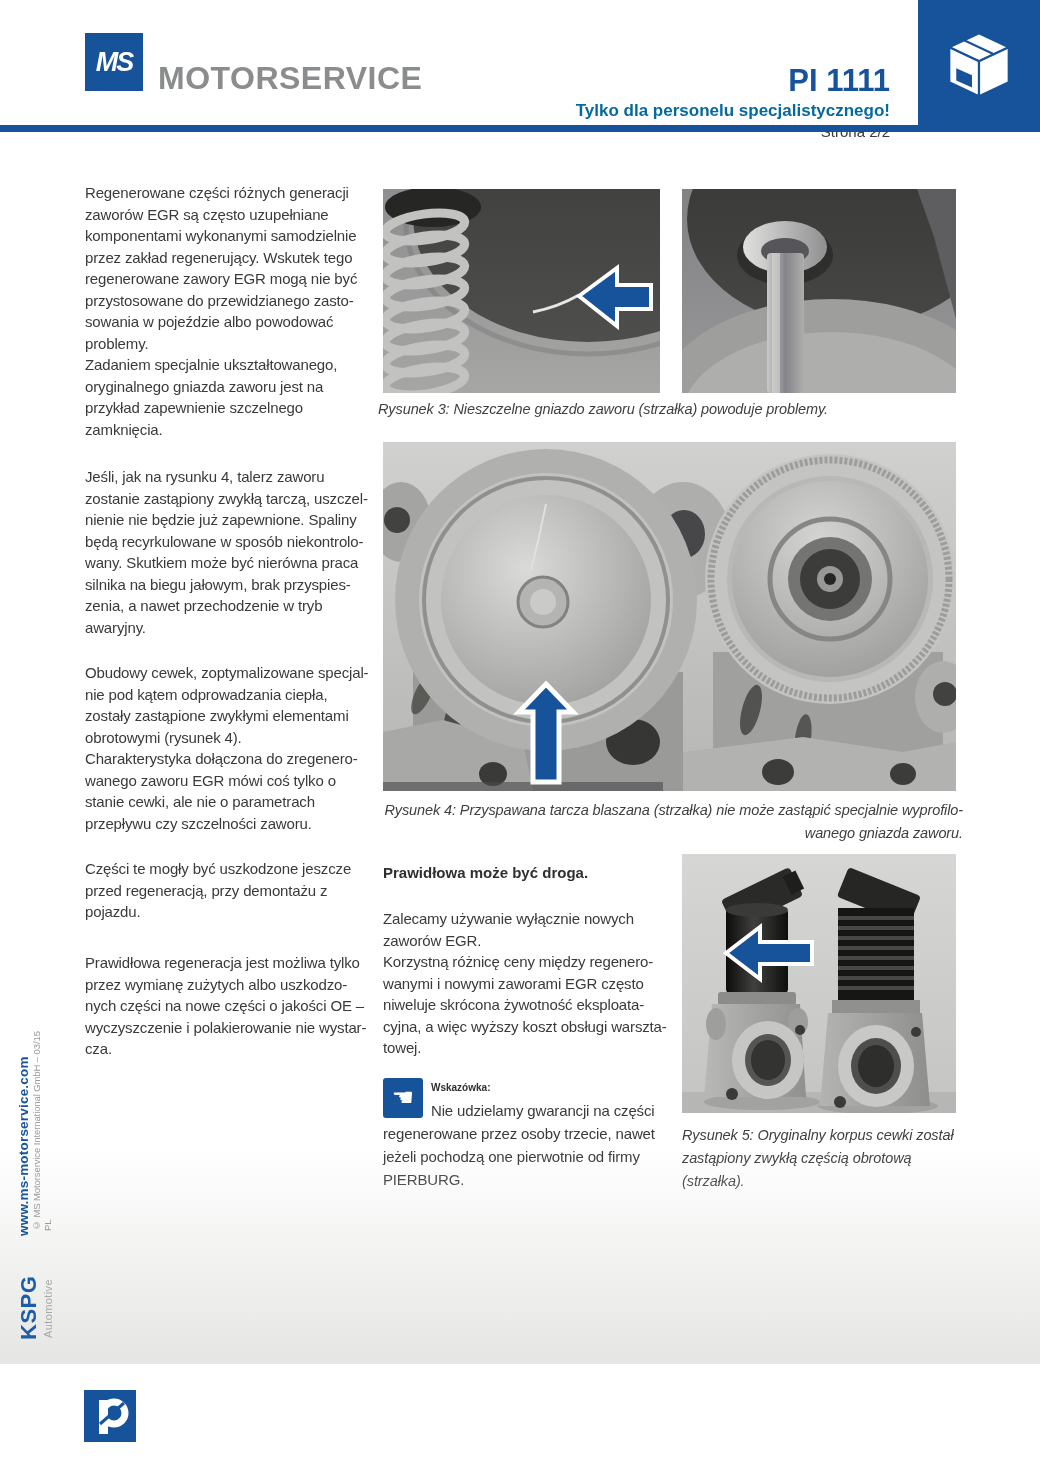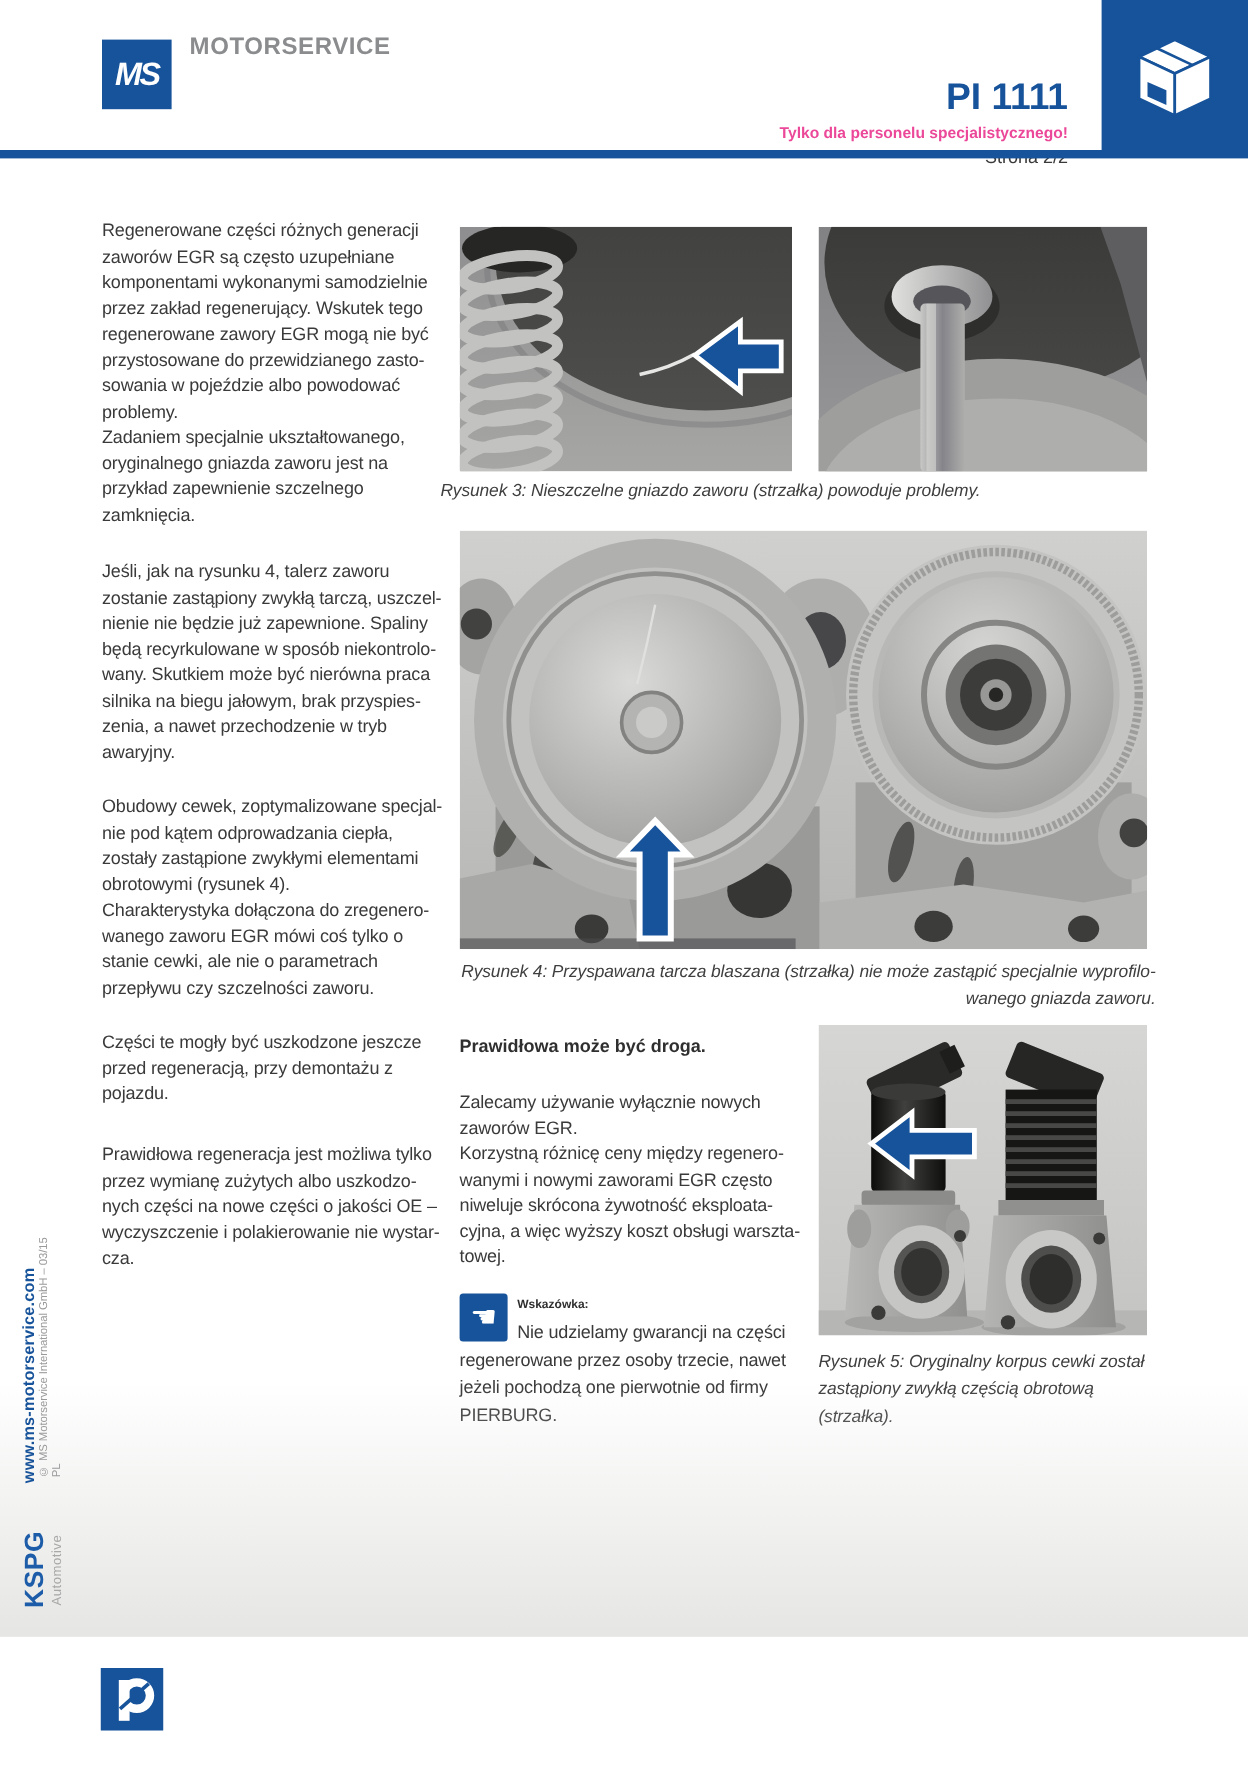--- a/index.html
+++ b/index.html
@@ -6,24 +6,24 @@
   .page{
     position:relative;width:1040px;height:1471px;background:#ffffff;
     font-family:"Liberation Sans",sans-serif;color:#3a3a3a;overflow:hidden;
   }
   .abs{position:absolute;}
   .pre{white-space:pre;}
   
   .ms-logo{left:85px;top:33px;width:58px;height:58px;background:#17539a;
     display:flex;align-items:center;justify-content:center;}
   .ms-logo span{color:#fff;font-weight:bold;font-style:italic;font-size:27px;letter-spacing:-2px;}
-  .brand-name{left:158px;top:28px;font-size:20px;font-weight:bold;color:#8a8c8e;letter-spacing:.5px;}
+  .brand-name{left:158px;top:60px;font-size:32px;font-weight:bold;color:#8a8c8e;letter-spacing:.5px;}
   .head-right{right:150px;top:32px;text-align:right;margin-top:33px;}
   .doc-code{font-size:31px;font-weight:bold;color:#17539a;line-height:32px;}
-  .audience{font-size:13px;font-weight:bold;color:#ec4899;line-height:21px;margin-top:3px;}
+  .audience{font-size:17px;font-weight:bold;color:#0369a1;line-height:21px;margin-top:3px;}
   .page-ind{font-size:15px;color:#3a3a3a;line-height:21px;}
   .head-box{left:918px;top:0;width:122px;height:125px;background:#17539a;
     display:flex;align-items:center;justify-content:center;}
   .blue-rule{left:0;top:125px;width:1040px;height:7px;background:#17539a;}
   
   .bodytxt{font-size:15px;line-height:21.5px;letter-spacing:-0.15px;color:#3a3a3a;}
   .midhead{font-size:15px;font-weight:bold;color:#2f2f2f;}
   .caption{font-size:14.5px;line-height:23px;font-style:italic;color:#3f3f3f;letter-spacing:-0.1px;}
   
   .hint{left:383px;top:1076px;width:284px;}
@@ -175,21 +175,21 @@
       <ellipse cx="150" cy="228" rx="150" ry="85" fill="#b2b2b0" opacity=".8"></ellipse>
       <polygon points="235,0 274,0 274,130 252,48" fill="#5e5e60"></polygon>
       <ellipse cx="103" cy="66" rx="48" ry="30" fill="#2e2e2c"></ellipse>
       <ellipse cx="103" cy="58" rx="42" ry="26" fill="url(#f3r-col)"></ellipse>
       <ellipse cx="103" cy="62" rx="24" ry="13" fill="#55555a"></ellipse>
       <rect x="85" y="64" width="37" height="140" rx="4" fill="url(#f3r-pin)"></rect>
       <rect x="90" y="64" width="8" height="140" fill="#d8d8d6" opacity=".6"></rect>
     </svg>
   </div>
 
-  <div class="abs caption pre" style="left:367px;top:398px;width:575px;">Rysunek 3: Nieszczelne gniazdo zaworu (strzałka) powoduje problemy.</div>
+  <div class="abs caption pre" style="left:378px;top:398px;width:575px;">Rysunek 3: Nieszczelne gniazdo zaworu (strzałka) powoduje problemy.</div>
 
   <div class="abs fig" style="left:383px;top:442px;width:573px;height:349px;">
     <svg width="573" height="349" viewBox="0 0 573 349">
       <defs>
         <linearGradient id="f4-bg" x1="0" y1="0" x2="0" y2="1">
           <stop offset="0" stop-color="#d0d0ce"></stop>
             <stop offset="1" stop-color="#b6b6b4"></stop>
         </linearGradient>
         <radialGradient id="f4-face" cx=".4" cy=".35" r=".75">
           <stop offset="0" stop-color="#dadad8"></stop>

